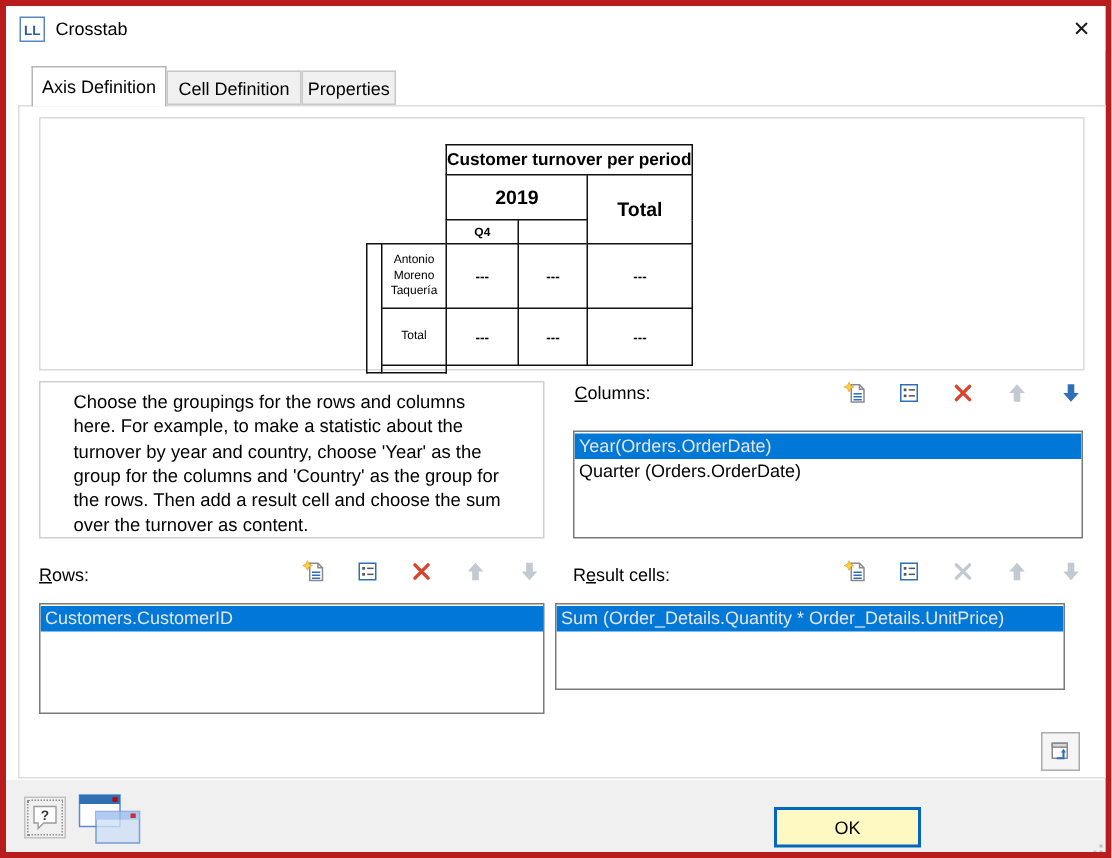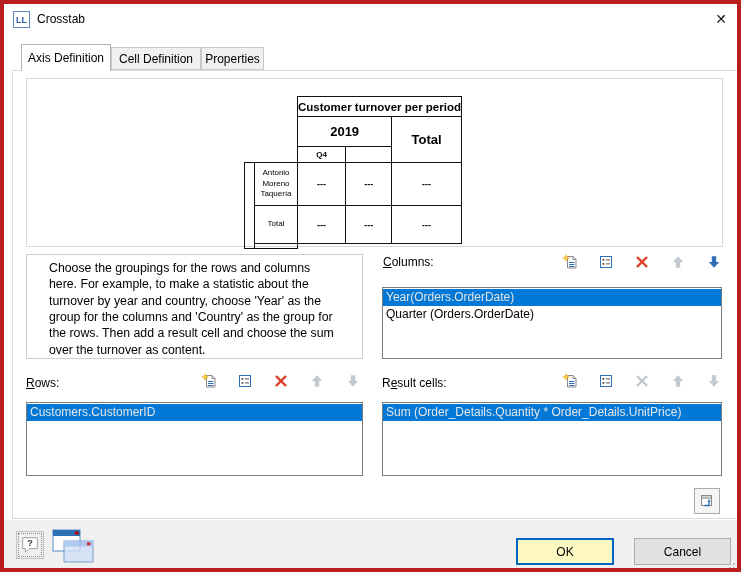--- a/index.html
+++ b/index.html
@@ -270,21 +270,21 @@
       <svg viewBox="0 0 16 16">
           <path d="M8 2.2 13.2 8H10.2V13.8H5.8V8H2.8Z" fill="currentColor"></path>
         </svg>
     </button>
     <button class="tbtn tbtn-arrow disabled">
       <svg viewBox="0 0 16 16">
           <path d="M8 13.8 2.8 8H5.8V2.2H10.2V8H13.2Z" fill="currentColor"></path>
         </svg>
     </button>
   </div>
-  <div class="abs listbox" style="left:378px;top:398px;width:340px;height:74px">
+  <div class="abs listbox" style="left:366px;top:398px;width:340px;height:58px">
     <div class="litem selected">Sum (Order_Details.Quantity * Order_Details.UnitPrice)</div>
   </div>
 
   <button class="abs resizebtn">
     <svg viewBox="0 0 16 16">
       <rect x="2.5" y="2.5" width="10" height="10" fill="#fff" stroke="#8a8a8a"></rect>
       <rect x="2.5" y="2.5" width="10" height="2.6" fill="#d7d7d7" stroke="#8a8a8a"></rect>
       <polyline points="5.5,12.5 10,12.5 10,8" stroke="#2e6fb7" stroke-width="1.4" fill="none"></polyline>
       <path d="M8.3 8.6 11.7 8.6 10 6.2Z" fill="#2e6fb7"></path>
     </svg>
@@ -306,21 +306,20 @@
       <rect x="25" y="6.5" width="3.5" height="3" fill="#c40000"></rect>
       <g opacity="0.8">
         <rect x="14" y="16" width="29" height="21" fill="#cfe0f5" stroke="#5b8bc9"></rect>
         <rect x="14" y="16" width="29" height="5.5" fill="#9dbef0"></rect>
         <rect x="37" y="17.3" width="3.5" height="3" fill="#c40000"></rect>
       </g>
     </svg>
   </button>
 
   <button class="abs btn btn-ok">OK</button>
-  <button class="abs btn btn-cancel">Cancel</button>
 
   <svg class="abs grip" viewBox="0 0 16 16">
     <rect x="11" y="3" width="2" height="2" fill="#c0c0c0"></rect>
     <rect x="11" y="7" width="2" height="2" fill="#c0c0c0"></rect>
     <rect x="7" y="7" width="2" height="2" fill="#c0c0c0"></rect>
     <rect x="11" y="11" width="2" height="2" fill="#c0c0c0"></rect>
     <rect x="7" y="11" width="2" height="2" fill="#c0c0c0"></rect>
     <rect x="3" y="11" width="2" height="2" fill="#c0c0c0"></rect>
   </svg>
 

